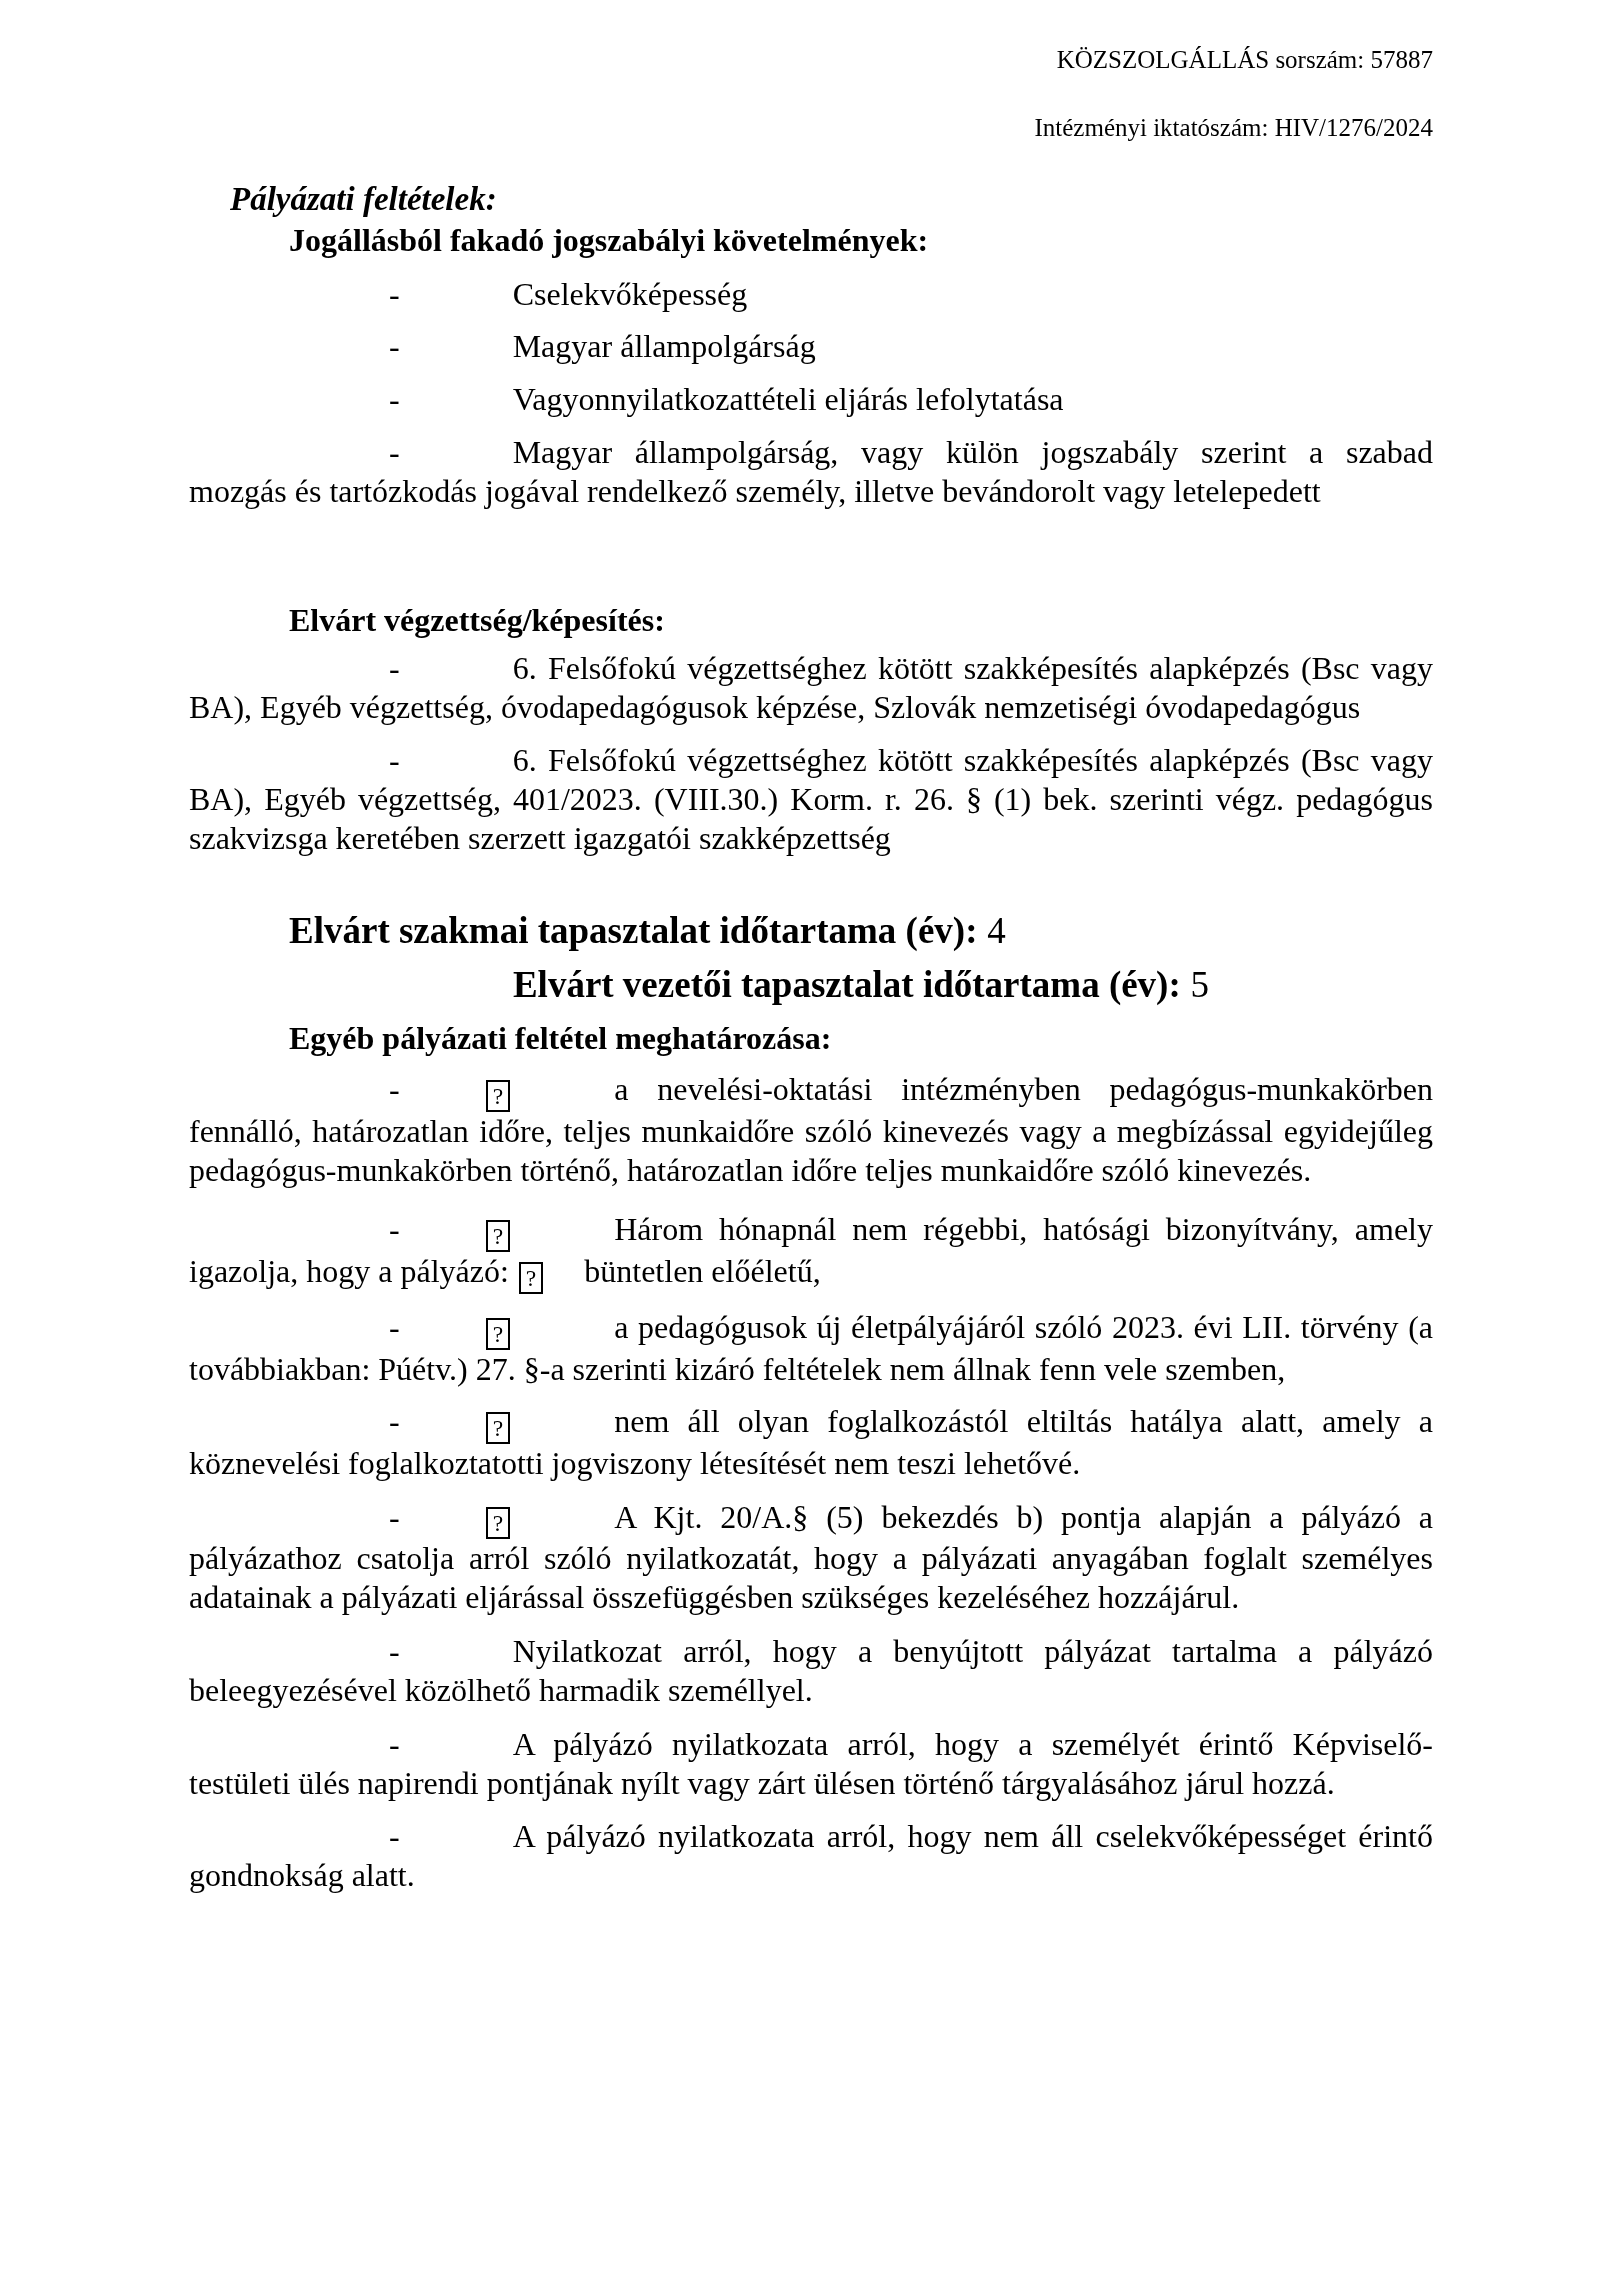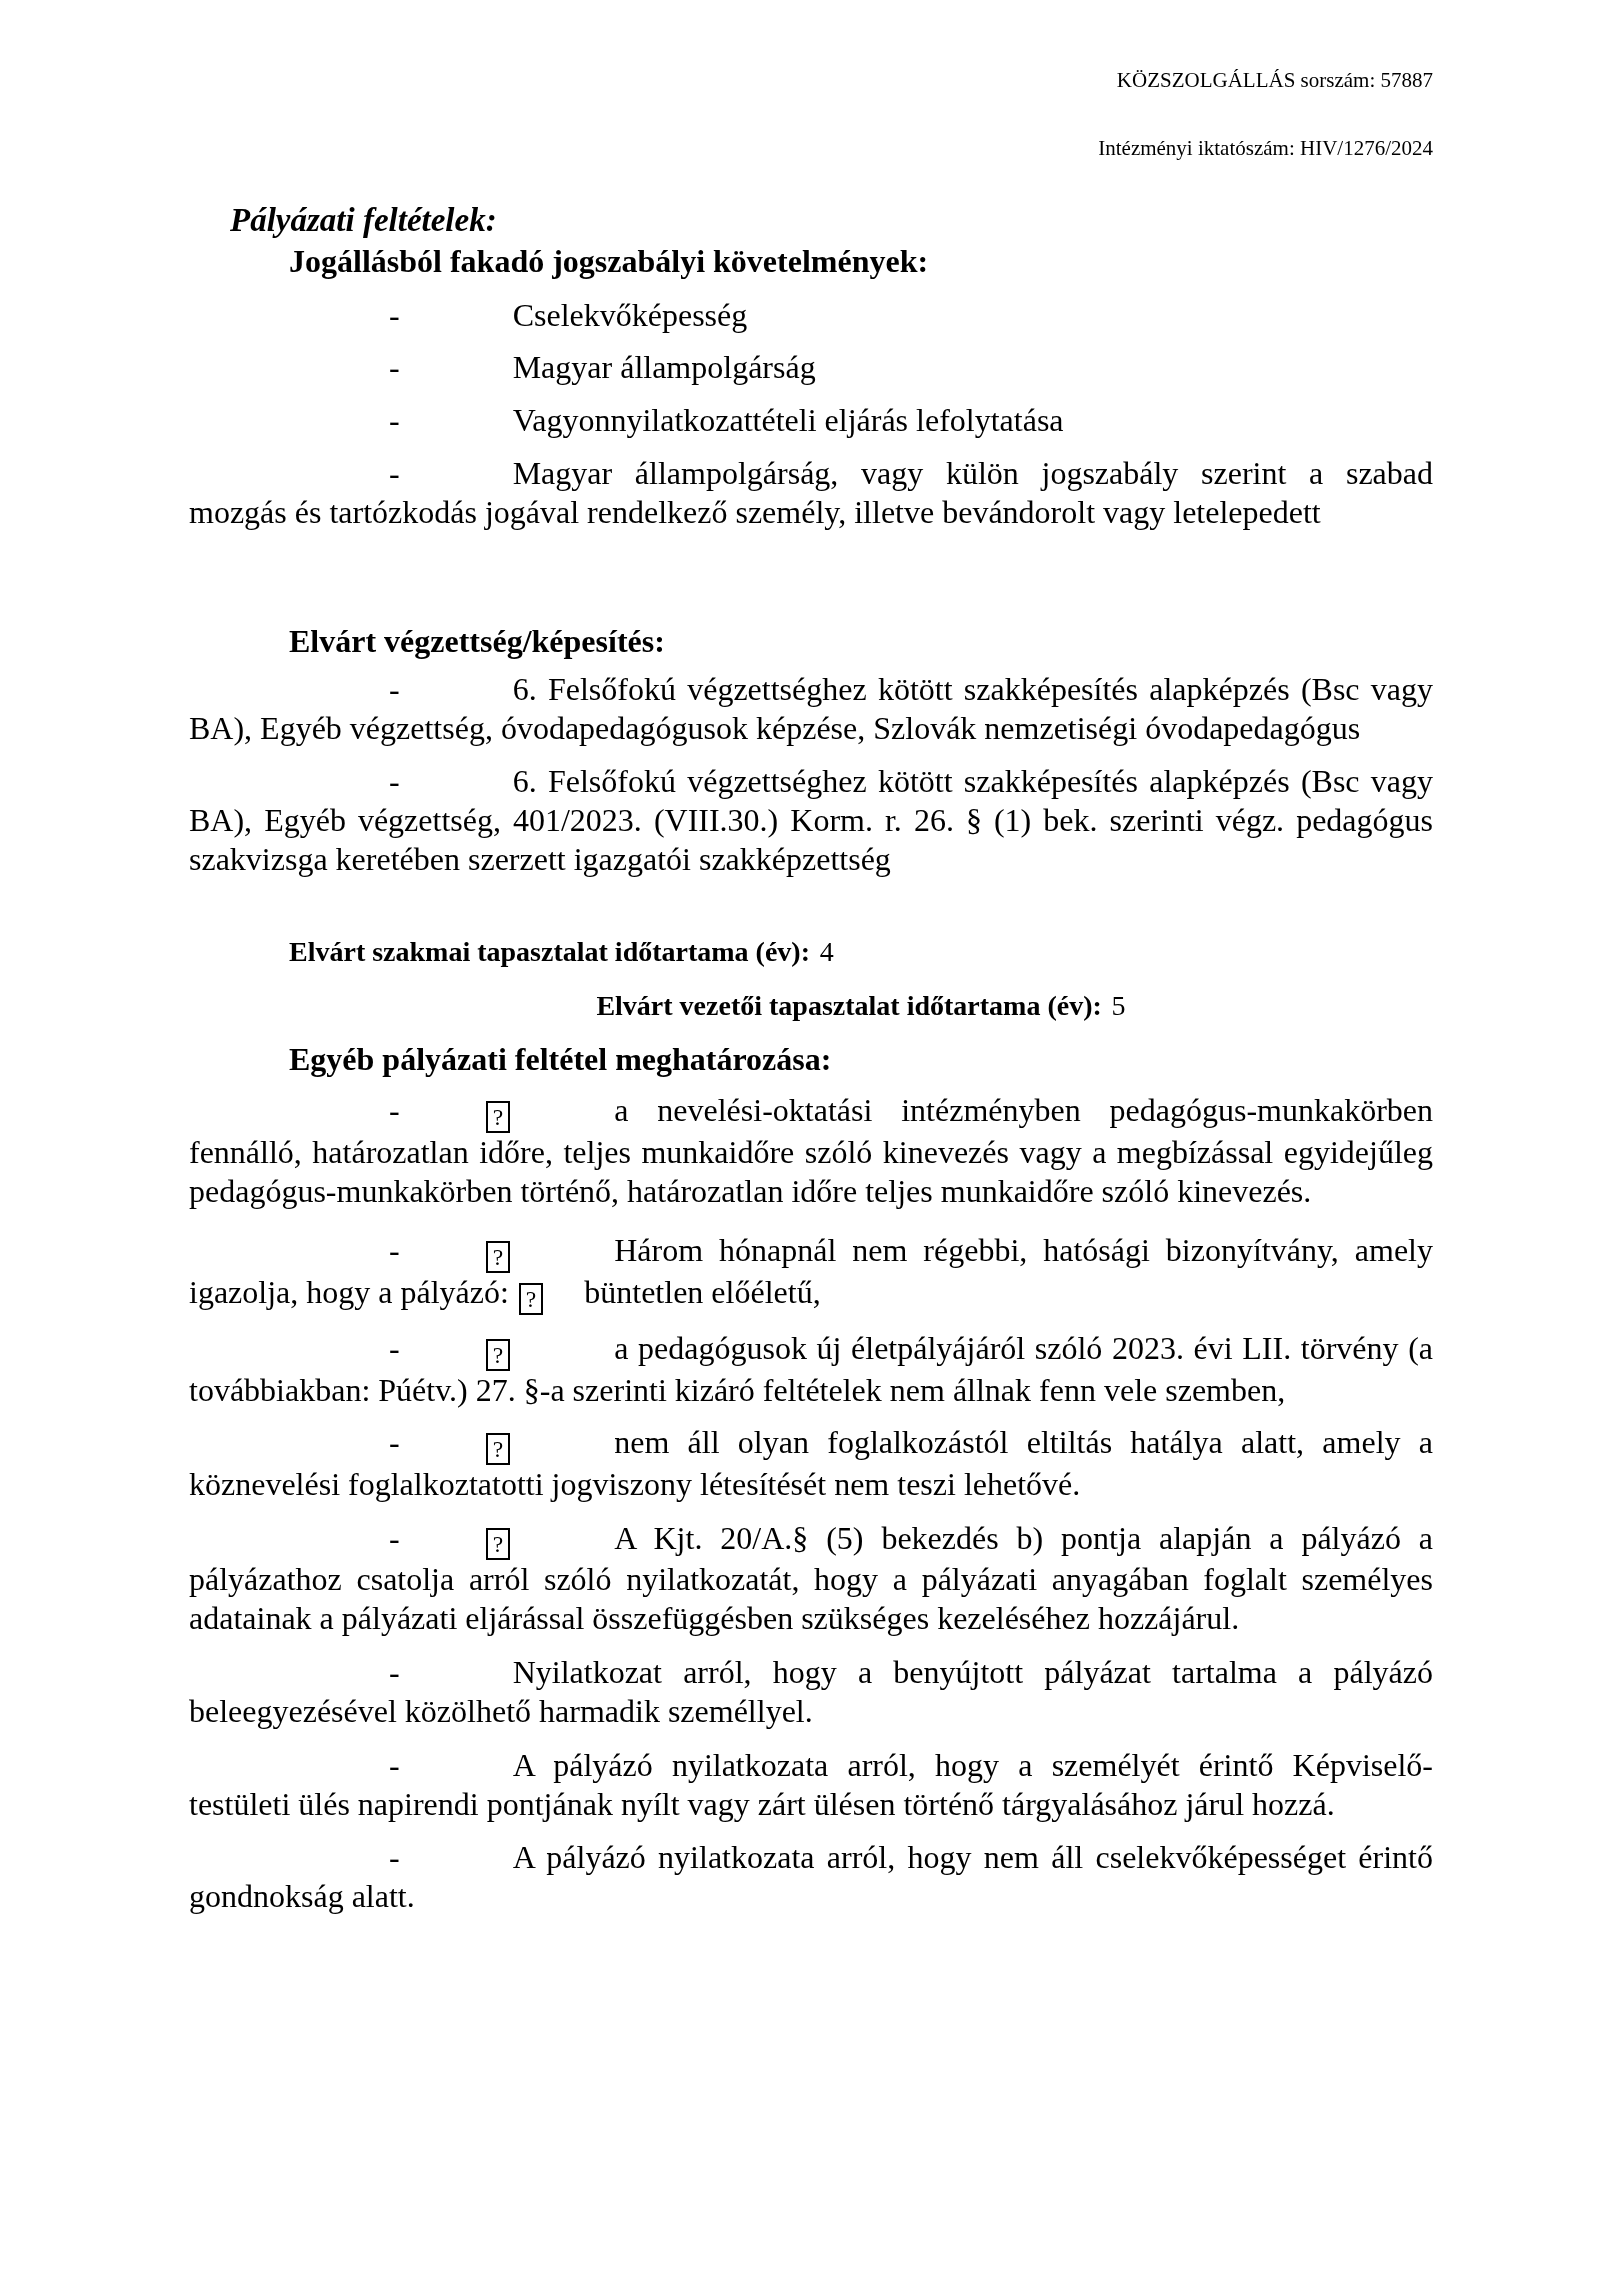--- a/index.html
+++ b/index.html
@@ -9,21 +9,21 @@
     height:2293px;
     margin:0 auto;
     background:#ffffff;
     color:#000000;
     font-family:"Liberation Serif", serif;
     font-size:32px;
     overflow:hidden;
     box-sizing:border-box;
     padding:0 188px 0 189px;
   }
-  .header { text-align:right; padding-top:62px; font-size:21px; line-height:37px; }
+  .header { text-align:right; padding-top:41px; font-size:25px; line-height:37px; }
   .header-line2 { margin-top:31px; }
 
   h1.title {
     margin:94px 0 0 0;
     font-size:33px;
     font-weight:bold;
     line-height:41px;
   }
   h2.palyazati {
     margin:33px 0 0 41px;
@@ -36,21 +36,21 @@
     margin:0 0 0 100px;
     font-size:32px;
     font-weight:bold;
     line-height:41px;
   }
   h3.sub.mt-veg { margin-top:89px; }
   h3.sub.mt-egyeb { margin-top:12.7px; }
 
   p.exp {
     margin:10px 0 0 100px;
-    font-size:28px;
+    font-size:37px;
     font-weight:bold;
     line-height:41px;
   }
   p.exp.first { margin-top:52px; }
   p.exp:not(.first) { margin-top:12.7px;text-align:center; }
   p.exp .val { font-weight:normal; margin-left:9.8px; }
 
   p.item {
     margin:13.7px 0 0 0;
     text-indent:200px;

